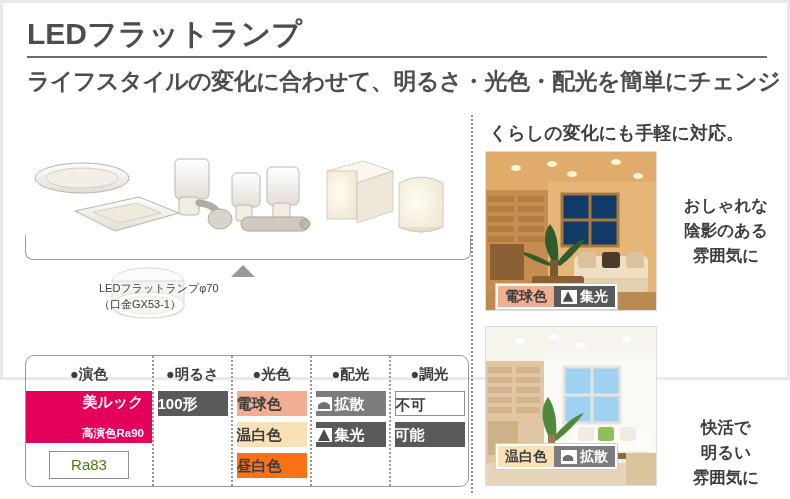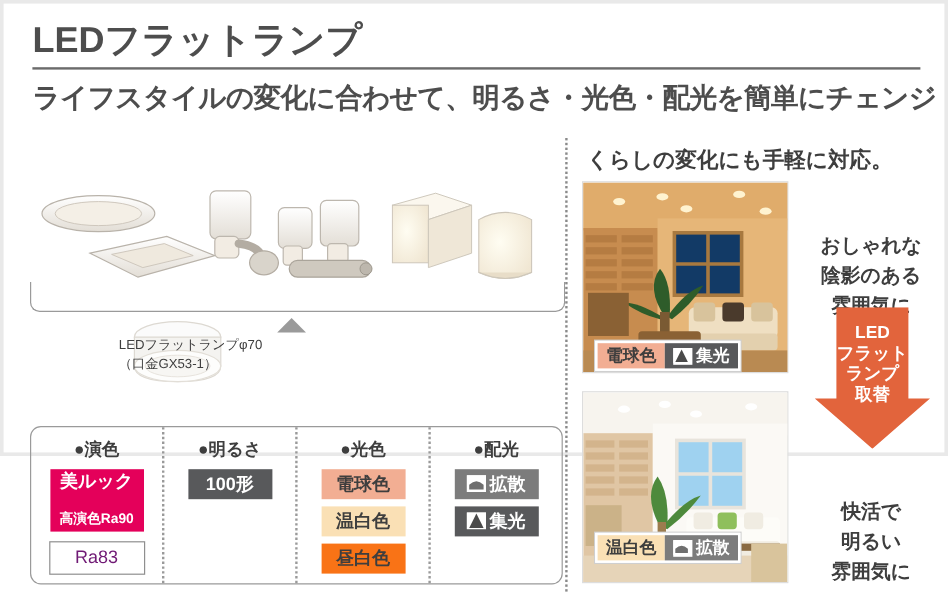--- a/index.html
+++ b/index.html
@@ -38,35 +38,35 @@
   .lamp-cap{position:absolute;left:96px;top:278px;font-size:11px;color:#3e3e3e;line-height:1.45;font-weight:500;}
 
   
   .spec{position:absolute;left:22px;top:352px;width:444px;height:132px;
         border:1.6px solid #9a9a9a;border-radius:9px;box-sizing:border-box;}
   .spec-cols{display:flex;height:100%;}
   .spec-col{flex:1;position:relative;display:flex;flex-direction:column;align-items:center;padding-top:9px;box-sizing:border-box;}
   .spec-col + .spec-col{border-left:2px dotted #9a9a9a;}
   .col-head{font-size:14.5px;font-weight:bold;color:#3e3e3e;white-space:nowrap;margin-bottom:7px;}
 
-  .chip{width:70px;height:25px;line-height:25px;text-align:center;font-size:15px;
+  .chip{width:70px;height:25px;line-height:25px;font-size:15px;
         font-weight:bold;margin-bottom:6px;box-sizing:border-box;white-space:nowrap;}
   .chip-dark{background:#58595b;color:#ffffff;}
   .chip-gray{background:#7c7c7c;color:#ffffff;}
   .chip-outline{background:#ffffff;color:#3e3e3e;border:1.5px solid #8f8f8f;}
   .chip-peach{background:#f2ae93;color:#3e3e3e;}
   .chip-cream{background:#fae0b5;color:#3e3e3e;}
   .chip-blue{background:#f97316;color:#3e3e3e;}
 
   .biru{width:78px;height:52px;background:#e4005a;color:#fff;text-align:center;
-        display:flex;flex-direction:column;justify-content:center;margin-bottom:8px;}
+        display:flex;flex-direction:column;justify-content:center;margin-bottom:8px;padding-left:48px;}
   .biru .l1{font-size:15px;font-weight:bold;line-height:1.05;}
   .biru .l2{font-size:11.5px;font-weight:bold;line-height:1.15;margin-top:18px;}
   .ra83{width:78px;height:26px;line-height:26px;text-align:center;font-size:15px;
-        color:#701a75;border:1.6px solid #8f8f8f;background:#fff;}
+        color:#4d7c0f;border:1.6px solid #8f8f8f;background:#fff;}
 
   .ico{display:inline-block;width:16px;height:14px;vertical-align:-2px;margin-right:3px;background:#fff;position:relative;}
   .ico svg{display:block;}
 
   
   .right-sub{position:absolute;left:486px;top:118px;font-size:18px;font-weight:bold;color:#3e3e3e;}
 
   .photo{position:absolute;width:172px;height:160px;overflow:hidden;border:1px solid #ddd;box-sizing:border-box;}
   .photo.top{left:482px;top:148px;}
   .photo.bot{left:482px;top:323px;}
@@ -201,20 +201,25 @@
         <div class="chip chip-dark">
           <span class="ico">
             <svg width="16" height="14" viewBox="0 0 16 14">
                 <rect width="16" height="14" fill="#ffffff"></rect>
                 <path d="M8 1 L14 13 L2 13 z" fill="#4a4a4a"></path>
               </svg>
           </span><span>集光</span>
         </div>
       </div>
 
+      <div class="spec-col">
+        <div class="col-head">●調光</div>
+        <div class="chip chip-outline">不可</div>
+        <div class="chip chip-dark">可能</div>
+      </div>
 
     </div>
   </div>
 
   <div class="right-sub">くらしの変化にも手軽に対応。</div>
 
   <div class="photo top">
     <svg width="172" height="160" viewBox="0 0 172 160">
       <rect width="172" height="160" fill="#d9a463"></rect>
       <rect x="0" y="0" width="172" height="40" fill="#e0ac6b"></rect>
@@ -326,23 +331,14 @@
     </span>
   </div>
 
   <div class="rtext a" style="white-space:pre-line;">おしゃれな
 陰影のある
 雰囲気に</div>
   <div class="rtext b" style="white-space:pre-line;">快活で
 明るい
 雰囲気に</div>
 
-  <div class="arrow-badge">
-    <svg width="96" height="118" viewBox="0 0 96 118">
-      <polygon points="18,0 78,0 78,76 96,76 48,118 0,76 18,76" fill="#e2643c"></polygon>
-    </svg>
-    <div class="lbl" style="white-space:pre-line;">LED
-フラット
-ランプ
-取替</div>
-  </div>
 
 </div>
 
 </body></html>

